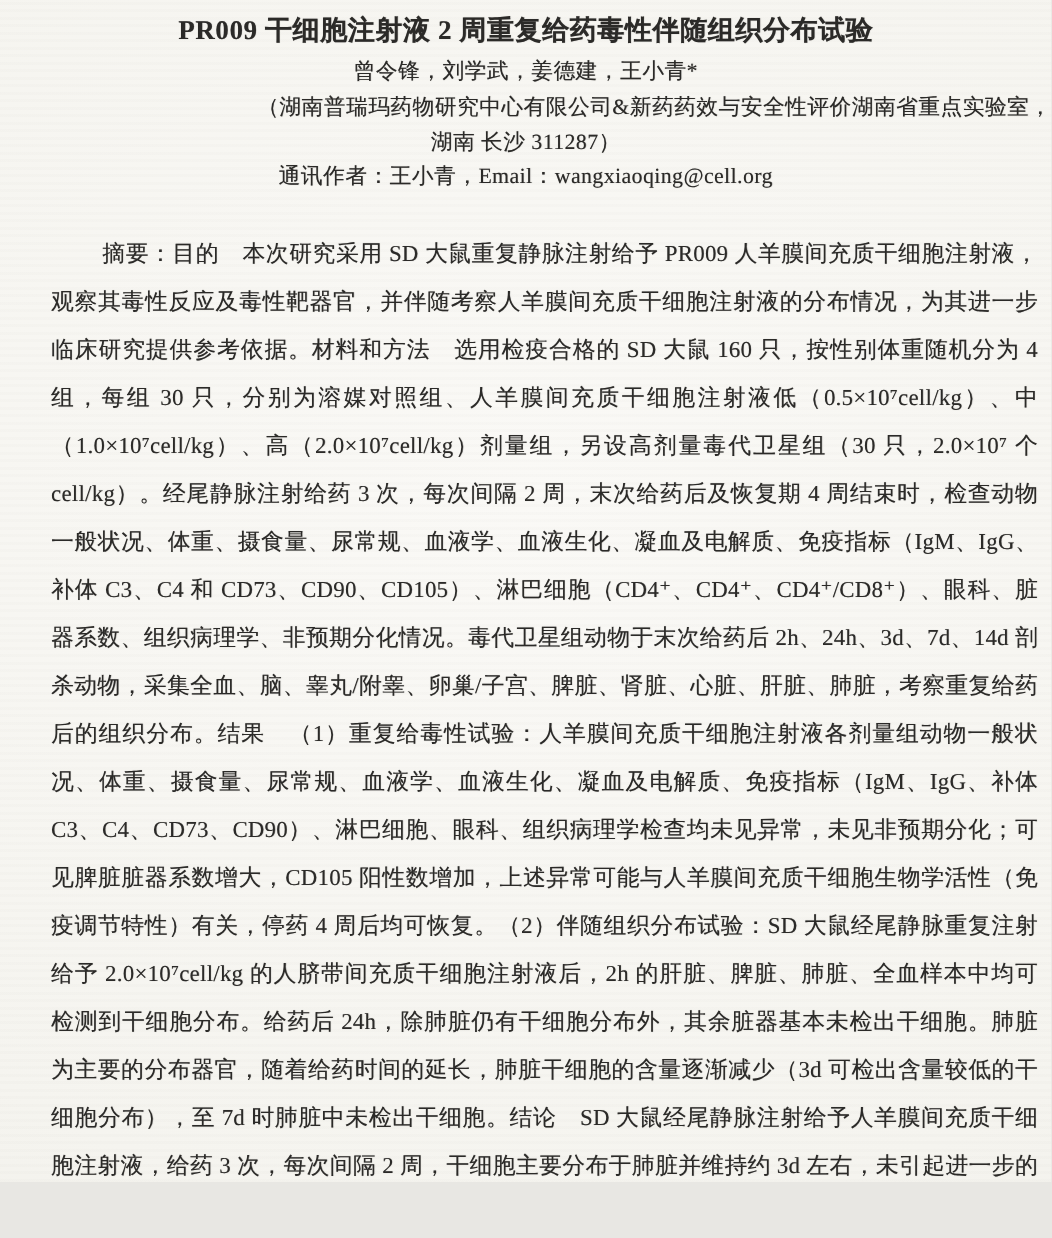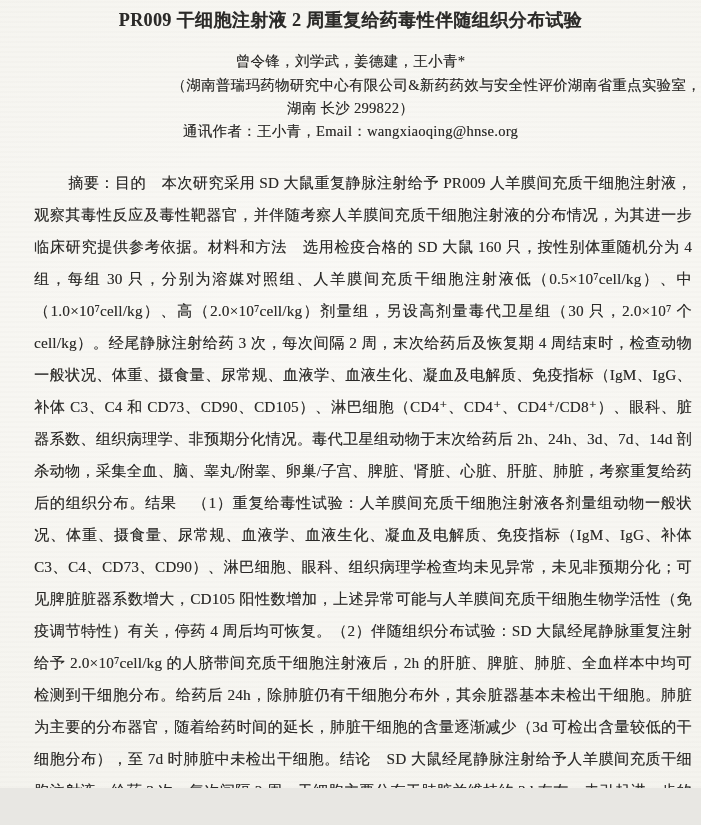--- a/index.html
+++ b/index.html
@@ -29,21 +29,21 @@
     line-height: 27px;
     font-weight: 700;
     letter-spacing: 0.4px;
   }
   .hline {
     text-align: center;
     font-size: 14.5px;
     line-height: 23px;
     letter-spacing: 0.3px;
   }
-  .authors       { margin-top: 16px; }
+  .authors       { margin-top: 3px; }
   .affiliation-1 { margin-top: 1px; text-align: right;  }
   .affiliation-2 { margin-top: 0;    }
   .correspondence{ margin-top: 0;    }
   .abstract {
     margin: 24px 9px 0 34px;
     font-size: 15.2px;
     line-height: 32px;
     text-align: justify;
     text-indent: 2.25em;
     letter-spacing: 0.2px;
@@ -55,19 +55,19 @@
 <body>
 
 <div class="page">
 
   <h1 class="title">PR009 干细胞注射液 2 周重复给药毒性伴随组织分布试验</h1>
 
   <div class="hline authors">曾令锋，刘学武，姜德建，王小青*</div>
 
   <div class="hline affiliation-1">（湖南普瑞玛药物研究中心有限公司&amp;新药药效与安全性评价湖南省重点实验室，</div>
 
-  <div class="hline affiliation-2">湖南 长沙 299822）</div>
+  <div class="hline affiliation-2">湖南 长沙 311287）</div>
 
-  <div class="hline correspondence">通讯作者：王小青，Email：wangxiaoqing@hnse.org</div>
+  <div class="hline correspondence">通讯作者：王小青，Email：wangxiaoqing@cell.org</div>
 
   <p class="abstract"><span class="kw">摘要：目的</span><span class="txt">　本次研究采用 SD 大鼠重复静脉注射给予 PR009 人羊膜间充质干细胞注射液，观察其毒性反应及毒性靶器官，并伴随考察人羊膜间充质干细胞注射液的分布情况，为其进一步临床研究提供参考依据。</span><span class="kw">材料和方法</span><span class="txt">　选用检疫合格的 SD 大鼠 160 只，按性别体重随机分为 4 组，每组 30 只，分别为溶媒对照组、人羊膜间充质干细胞注射液低（0.5×10⁷cell/kg）、中（1.0×10⁷cell/kg）、高（2.0×10⁷cell/kg）剂量组，另设高剂量毒代卫星组（30 只，2.0×10⁷ 个 cell/kg）。经尾静脉注射给药 3 次，每次间隔 2 周，末次给药后及恢复期 4 周结束时，检查动物一般状况、体重、摄食量、尿常规、血液学、血液生化、凝血及电解质、免疫指标（IgM、IgG、补体 C3、C4 和 CD73、CD90、CD105）、淋巴细胞（CD4⁺、CD4⁺、CD4⁺/CD8⁺）、眼科、脏器系数、组织病理学、非预期分化情况。毒代卫星组动物于末次给药后 2h、24h、3d、7d、14d 剖杀动物，采集全血、脑、睾丸/附睾、卵巢/子宫、脾脏、肾脏、心脏、肝脏、肺脏，考察重复给药后的组织分布。</span><span class="kw">结果</span><span class="txt">　（1）重复给毒性试验：人羊膜间充质干细胞注射液各剂量组动物一般状况、体重、摄食量、尿常规、血液学、血液生化、凝血及电解质、免疫指标（IgM、IgG、补体 C3、C4、CD73、CD90）、淋巴细胞、眼科、组织病理学检查均未见异常，未见非预期分化；可见脾脏脏器系数增大，CD105 阳性数增加，上述异常可能与人羊膜间充质干细胞生物学活性（免疫调节特性）有关，停药 4 周后均可恢复。（2）伴随组织分布试验：SD 大鼠经尾静脉重复注射给予 2.0×10⁷cell/kg 的人脐带间充质干细胞注射液后，2h 的肝脏、脾脏、肺脏、全血样本中均可检测到干细胞分布。给药后 24h，除肺脏仍有干细胞分布外，其余脏器基本未检出干细胞。肺脏为主要的分布器官，随着给药时间的延长，肺脏干细胞的含量逐渐减少（3d 可检出含量较低的干细胞分布），至 7d 时肺脏中未检出干细胞。</span><span class="kw">结论</span><span class="txt">　SD 大鼠经尾静脉注射给予人羊膜间充质干细胞注射液，给药 3 次，每次间隔 2 周，干细胞主要分布于肺脏并维持约 3d 左右，未引起进一步的异常和毒性反应，未见明显毒性反应剂量（NOAEL）为 2.0×10⁷cell/kg。</span></p>
 
 </div>
 
 </body></html>

